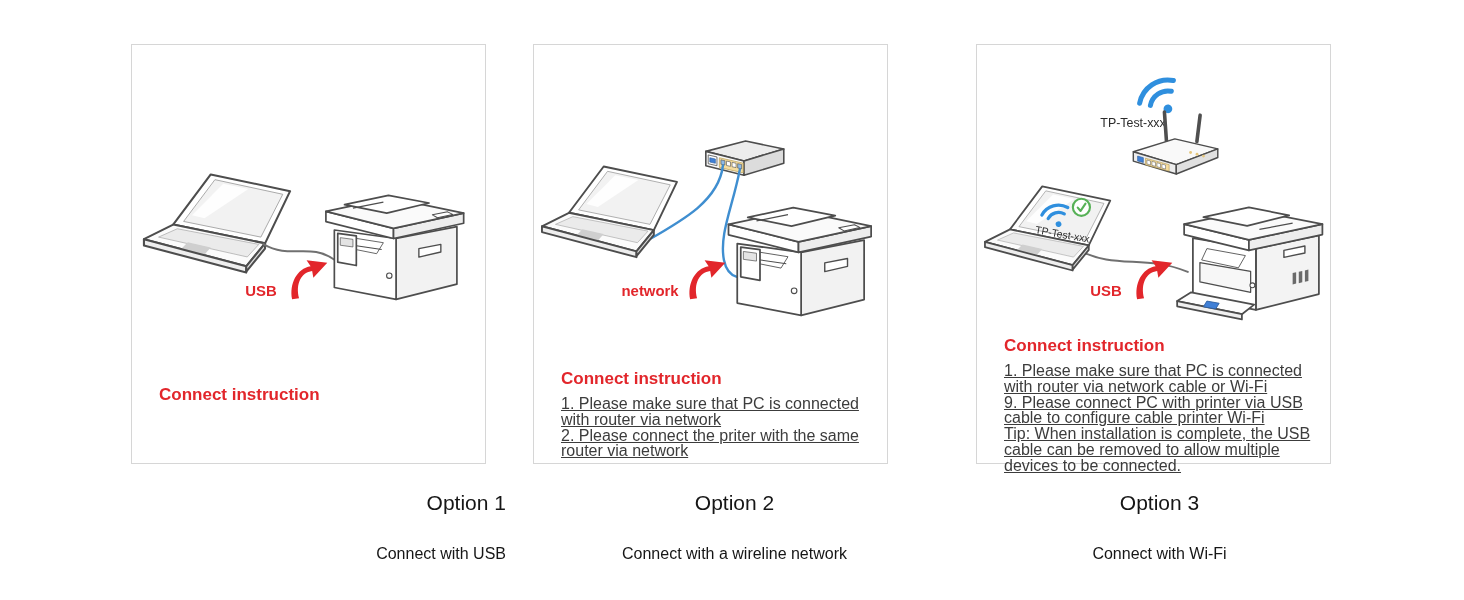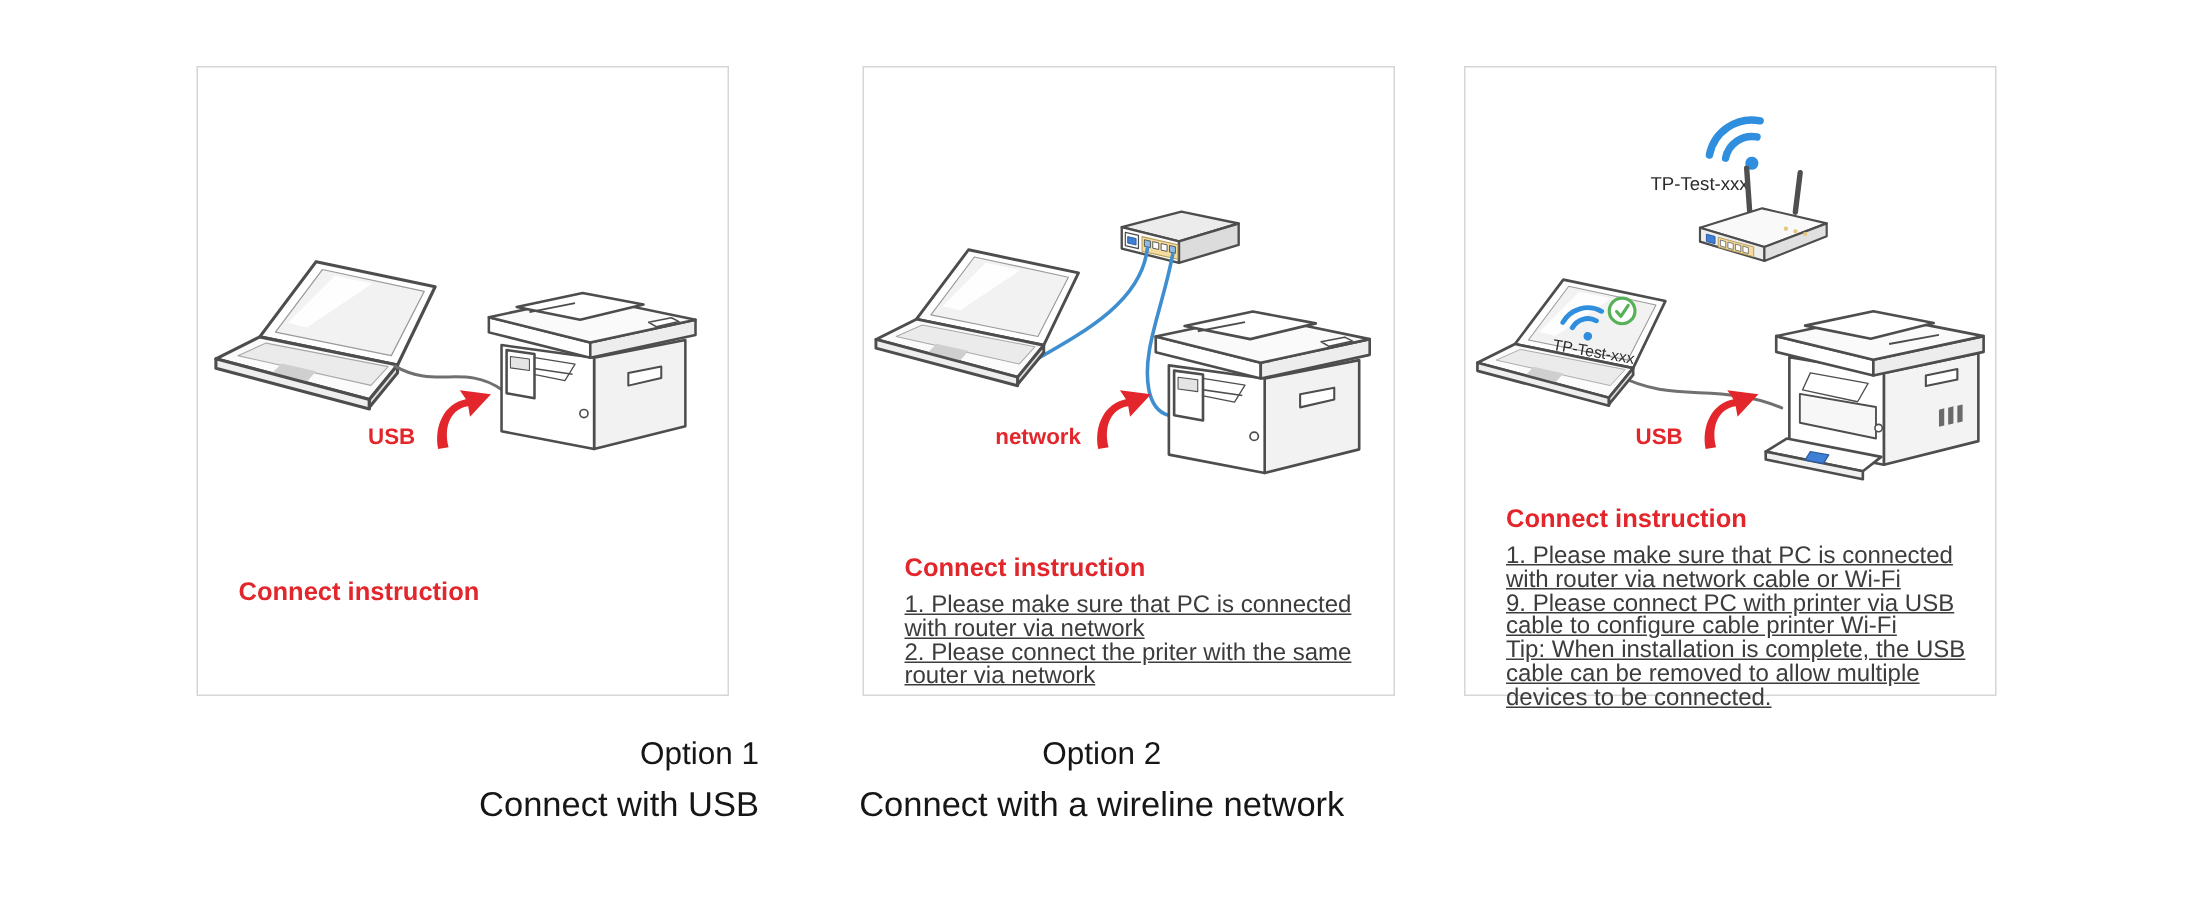--- a/index.html
+++ b/index.html
@@ -11,21 +11,21 @@
     overflow:hidden;
   }
   .panel{
     position:absolute;top:44px;
     width:355px;height:420px;
     background:#ffffff;
     border:1px solid #d6d6d6;
     box-sizing:border-box;
   }
   .panel.opt1{left:131px;}
-  .panel.opt2{left:575px;}
+  .panel.opt2{left:533px;}
   .panel.opt3{left:956px;margin-left:20px;}
   .illu{position:absolute;left:0;top:0;width:353px;height:418px;}
   .instructions{position:absolute;left:27px;right:16px;}
   .opt1 .instructions{top:340px;}
   .opt2 .instructions{top:324px;}
   .opt3 .instructions{top:291px;}
   .instr-heading{
     margin:0 0 7px 0;
     font-size:17px;font-weight:600;
     color:#e2262b;
@@ -37,21 +37,21 @@
     text-decoration:underline;
   }
   .caption{
     position:absolute;top:489px;width:357px;
     text-align:center;color:#161616;
   }
   .caption.c1{left:149px;text-align:right;}
   .caption.c2{left:556px;text-align:center;}
   .caption.c3{left:981px;}
   .caption-title{font-size:21px;line-height:27px;font-weight:500;}
-  .caption-subtitle{font-size:23px;line-height:27px;font-weight:500;margin-top:7px;}
+  .caption-subtitle{font-size:16px;line-height:27px;font-weight:500;margin-top:24px;}
   .cable-gray{fill:none;stroke:#707070;stroke-width:2;stroke-linecap:round;}
   .cable-blue{fill:none;stroke:#3f8ed0;stroke-width:2.4;stroke-linecap:round;}
   .red-label{fill:#e2262b;font-size:15px;font-weight:600;font-family:"Liberation Sans",sans-serif;}
   .ssid{fill:#2b2b2b;font-size:12.5px;font-family:"Liberation Sans",sans-serif;}
   .ssid-screen{fill:#2b2b2b;font-size:10.5px;font-family:"Liberation Sans",sans-serif;}
 </style>
 </head>
 <body>
 
 <svg width="0" height="0" style="position:absolute" aria-hidden="true">
@@ -213,14 +213,18 @@
       <use href="#redarrow" transform="translate(148,222) rotate(-18)"></use>
       <text class="red-label" x="114" y="252">USB</text>
     </svg>
     <div class="instructions">
       <h3 class="instr-heading">Connect instruction</h3>
       <p class="instr-line">1. Please make sure that PC is connected with router via network cable or Wi-Fi</p>
       <p class="instr-line">9. Please connect PC with printer via USB cable to configure cable printer Wi-Fi</p>
       <p class="instr-line">Tip: When installation is complete, the USB cable can be removed to allow multiple devices to be connected.</p>
     </div>
   </div>
+  <div class="caption c3">
+    <div class="caption-title">Option 3</div>
+    <div class="caption-subtitle">Connect with Wi-Fi</div>
+  </div>
 
 </div>
 
 </body></html>

